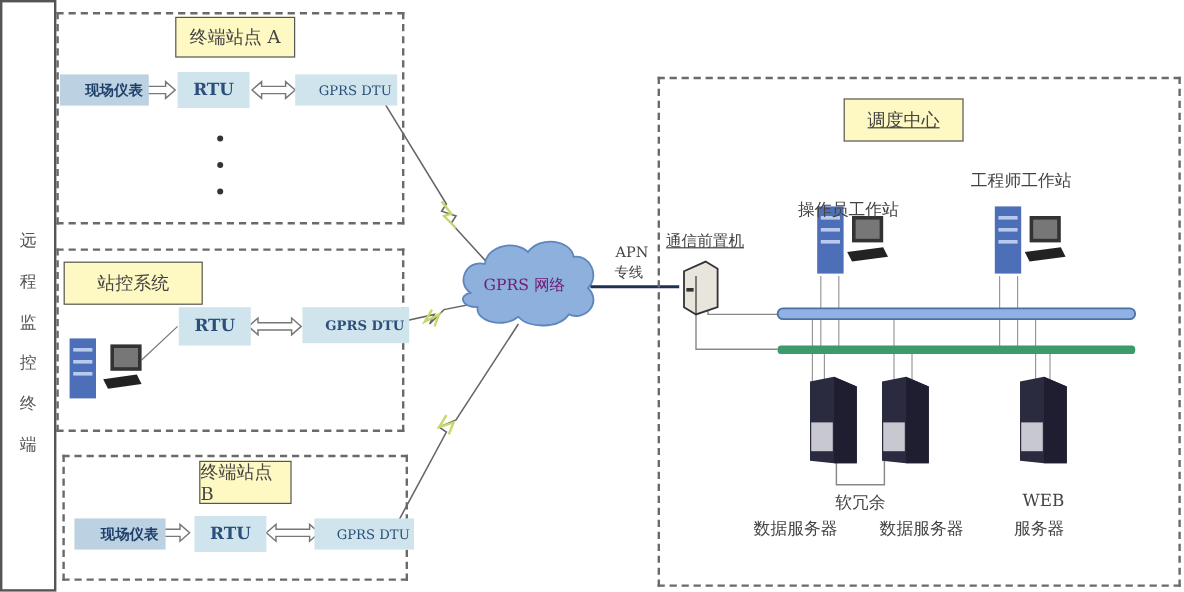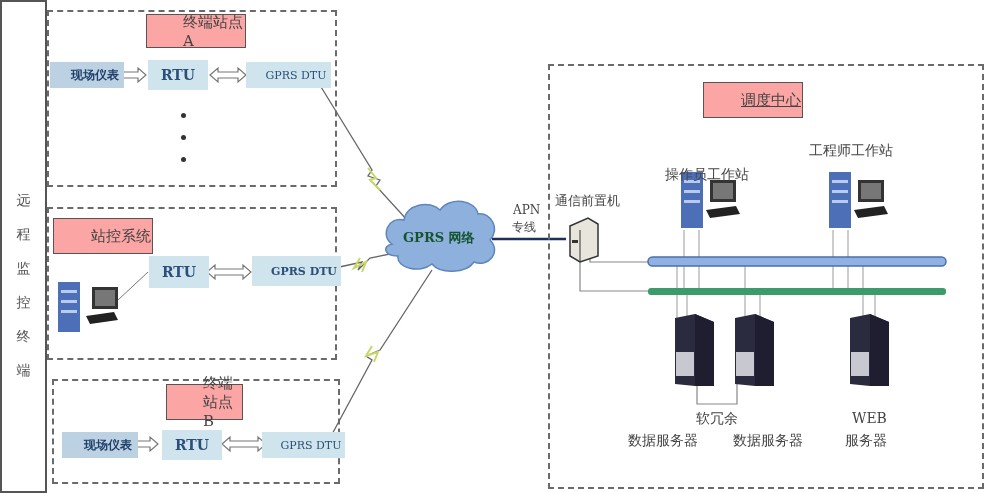--- a/index.html
+++ b/index.html
@@ -1,19 +1,19 @@
 <!DOCTYPE html>
 <html><head>
 <meta charset="utf-8">
 <style>
   html,body{margin:0;padding:0;background:#fff;}
   body{width:987px;height:493px;position:relative;overflow:hidden;font-family:"DejaVu Serif","Liberation Serif",serif;color:#333;}
   .abs{position:absolute;}
   .dash{border:2px dashed #6a6a6a;box-sizing:border-box;}
-  .solid{border:1.5px solid #555;box-sizing:border-box;background:#fca5a5;padding-left:36px;}
+  .solid{border:1.5px solid #555;box-sizing:border-box;background:#fef9c3;}
   .title-box{display:flex;align-items:center;justify-content:center;font-size:15px;color:#444;}
   .chip{position:absolute;background:#cfe4ec;color:#2b4f7a;display:flex;align-items:center;justify-content:center;font-size:14px;font-weight:bold;}
   .chip.small{font-size:11px;font-weight:normal;padding-left:15px;}
   .chip.dark{background:#bcd2e2;color:#1f3f6a;font-size:13px;font-weight:bold;padding-left:16px;}
   .vlabel{position:absolute;left:0;top:0;width:47px;height:493px;border:2px solid #555;border-top:2px solid #555;box-sizing:border-box;}
   .vlabel span{position:absolute;left:0;width:43px;text-align:center;font-size:14px;color:#555;}
   .dot{position:absolute;width:5px;height:5px;border-radius:50%;background:#333;}
   .lbl{position:absolute;font-size:14px;color:#444;white-space:nowrap;}
   svg{position:absolute;left:0;top:0;}
 </style>
@@ -131,36 +131,36 @@
 <div class="abs dash" style="left:47px;top:10px;width:290px;height:177px;"></div>
 <div class="abs solid title-box" style="left:146px;top:14px;width:100px;height:34px;">终端站点 A</div>
 <div class="chip dark" style="left:50px;top:62px;width:58px;height:26px;font-size:12px;">现场仪表</div>
 <div class="chip" style="left:148px;top:60px;width:60px;height:30px;">RTU</div>
 <div class="chip small" style="left:246px;top:62px;width:70px;height:26px;">GPRS DTU</div>
 <div class="dot" style="left:181px;top:113px;"></div>
 <div class="dot" style="left:181px;top:135px;"></div>
 <div class="dot" style="left:181px;top:157px;"></div>
 
 <div class="abs dash" style="left:47px;top:207px;width:290px;height:153px;"></div>
-<div class="abs solid title-box" style="left:53px;top:218px;width:100px;height:36px;">站控系统</div>
+<div class="abs solid title-box" style="left:53px;top:218px;width:116px;height:36px;">站控系统</div>
 <div class="chip" style="left:149px;top:256px;width:60px;height:32px;">RTU</div>
 <div class="chip small" style="left:252px;top:256px;width:74px;height:30px;font-weight:bold;">GPRS DTU</div>
 
 <div class="abs dash" style="left:52px;top:379px;width:288px;height:105px;"></div>
 <div class="abs solid title-box" style="left:166px;top:384px;width:77px;height:36px;">终端站点 B</div>
 <div class="chip dark" style="left:62px;top:432px;width:60px;height:26px;font-size:12px;">现场仪表</div>
 <div class="chip" style="left:162px;top:430px;width:60px;height:30px;">RTU</div>
 <div class="chip small" style="left:262px;top:432px;width:68px;height:26px;">GPRS DTU</div>
 
-<div class="lbl" style="left:403px;top:229px;font-size:13px;color:#14532d;font-weight:bold;">GPRS 网络</div>
+<div class="lbl" style="left:403px;top:229px;font-size:13px;color:#701a75;font-weight:normal;">GPRS 网络</div>
 <div class="lbl" style="left:513px;top:203px;font-size:12px;">APN</div>
 <div class="lbl" style="left:512px;top:219px;font-size:12px;">专线</div>
 
 <div class="abs dash" style="left:548px;top:64px;width:436px;height:425px;"></div>
 <div class="abs solid title-box" style="left:703px;top:82px;width:100px;height:36px;text-decoration:underline;">调度中心</div>
-<div class="lbl" style="left:555px;top:192px;font-size:13px;">通信前置机</div>
+<div class="lbl" style="left:555px;top:192px;font-size:13px;text-decoration:underline;">通信前置机</div>
 <div class="lbl" style="left:665px;top:142px;margin-top:24px;">操作员工作站</div>
 <div class="lbl" style="left:809px;top:142px;">工程师工作站</div>
 <div class="lbl" style="left:696px;top:410px;">软冗余</div>
 <div class="lbl" style="left:628px;top:432px;">数据服务器</div>
 <div class="lbl" style="left:733px;top:432px;">数据服务器</div>
 <div class="lbl" style="left:852px;top:410px;">WEB</div>
 <div class="lbl" style="left:845px;top:432px;">服务器</div>
 
 </body></html>

